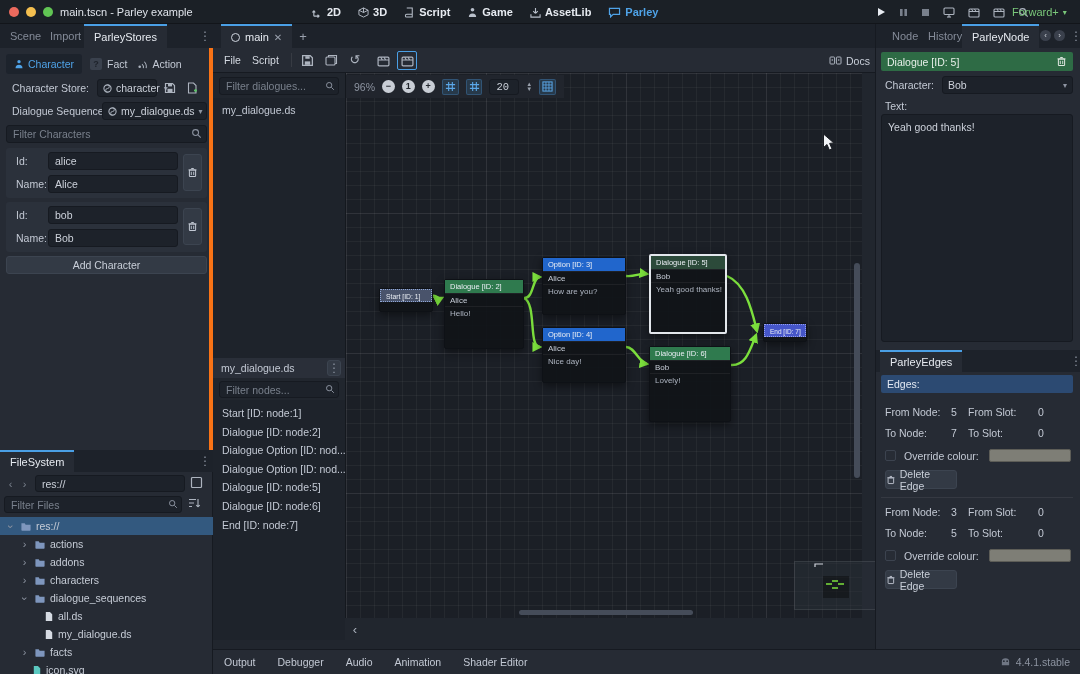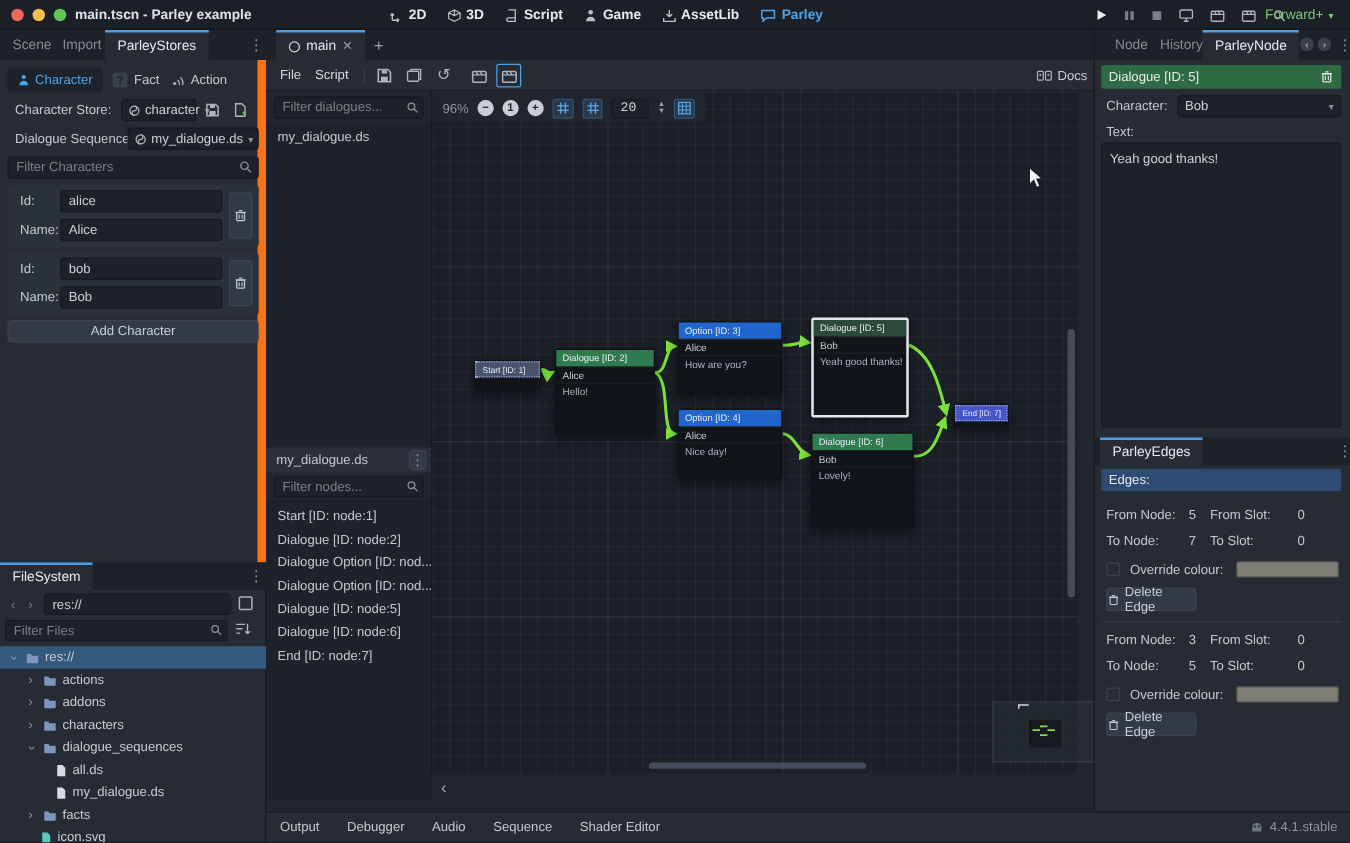--- a/index.html
+++ b/index.html
@@ -45,21 +45,21 @@
 </style>
 </head>
 <body>
 
 <div id="app">
 
   <div class="abs" style="left:0;top:0;width:1080px;height:24px;background:#1b2026;border-bottom:1px solid #12151a">
     <div class="abs" style="left:9px;top:7px;width:10px;height:10px;border-radius:50%;background:#ec6a5e"></div>
     <div class="abs" style="left:26px;top:7px;width:10px;height:10px;border-radius:50%;background:#f4bf4f"></div>
     <div class="abs" style="left:43px;top:7px;width:10px;height:10px;border-radius:50%;background:#61c554"></div>
-    <div class="abs" style="left:60px;top:0;height:20px;line-height:24px;font-weight:bold;color:#dfe3ea;font-size:11px">main.tscn - Parley example</div>
+    <div class="abs" style="left:60px;top:0;height:20px;line-height:24px;font-weight:normal;color:#dfe3ea;font-size:11px">main.tscn - Parley example</div>
 
     <div class="abs flex" style="left:312px;top:0;height:24px;gap:17px">
       <div class="flex" style="gap:4px;font-weight:bold;color:#e7ebf1">
         <span class="ibtn">
             <svg width="11" height="11" viewBox="0 0 12 12">
               <path d="M2 10 V4 M2 4 l-1.5 2 M2 4 l1.5 2 M2 10 h6 M8 10 l-2-1.5 M8 10 l-2 1.5" stroke="#b9c0cb" stroke-width="1.2" fill="none"></path>
             </svg>
           </span>
         <span>2D</span>
       </div>
@@ -148,21 +148,21 @@
             <line x1="7.6" y1="7.6" x2="10.6" y2="10.6" stroke="currentColor" stroke-width="1.2"></line>
           </svg>
         </span>
     </div>
     <div class="abs flex" style="left:1012px;top:0;height:24px;gap:4px;color:#7ac87a;font-size:11px">
       <span>Forward+</span>
       <span style="font-size:8px">▾</span>
     </div>
   </div>
 
-  <div class="abs panel" style="left:0;top:24px;width:213px;height:426px;border-right:7px solid #f97316">
+  <div class="abs panel" style="left:0;top:24px;width:213px;height:426px;border-right:4px solid #f97316">
     <div class="abs" style="left:0;top:0;width:213px;height:24px;background:#1d222a">
       <div class="abs tab" style="left:0;top:0">Scene</div>
       <div class="abs tab" style="left:40px;top:0">Import</div>
       <div class="abs tab active" style="left:84px;top:0">ParleyStores</div>
       <div class="abs dots" style="left:199px;top:7px">⋮</div>
     </div>
 
     <div class="abs flex" style="left:6px;top:29px;height:22px;gap:8px">
       <div class="flex" style="gap:4px;background:#1d232c;border-radius:3px;height:20px;padding:0 8px;color:#4fa3e8;font-size:10.5px">
         <span class="ibtn" style="color:#4fa3e8">
@@ -674,21 +674,21 @@
           <line x1="4.6" y1="1.6" x2="7.4" y2="1.6" stroke="#c3c9d4" stroke-width="1.1"></line>
         </svg>
       <span>Delete Edge</span>
     </div>
   </div>
 
   <div class="abs panel flex" style="left:213px;top:649px;width:867px;height:25px;border-top:1px solid #161a21;padding-left:11px;gap:22px">
     <span class="lbl">Output</span>
     <span class="lbl">Debugger</span>
     <span class="lbl">Audio</span>
-    <span class="lbl">Sequence</span>
+    <span class="lbl">Animation</span>
     <span class="lbl">Shader Editor</span>
     <span class="flex" style="margin-left:auto;margin-right:10px;gap:5px;color:#8d94a1;font-size:10.5px">
       <span class="ibtn" style="color:#6f7683">
           <svg width="11" height="10" viewBox="0 0 12 11">
             <path d="M2 9 V5 a4 3.5 0 0 1 8 0 V9" fill="currentColor"></path>
             <circle cx="4.2" cy="4.6" r="1" fill="#262b34"></circle>
             <circle cx="7.8" cy="4.6" r="1" fill="#262b34"></circle>
           </svg>
         </span>
       <span>4.4.1.stable</span>

